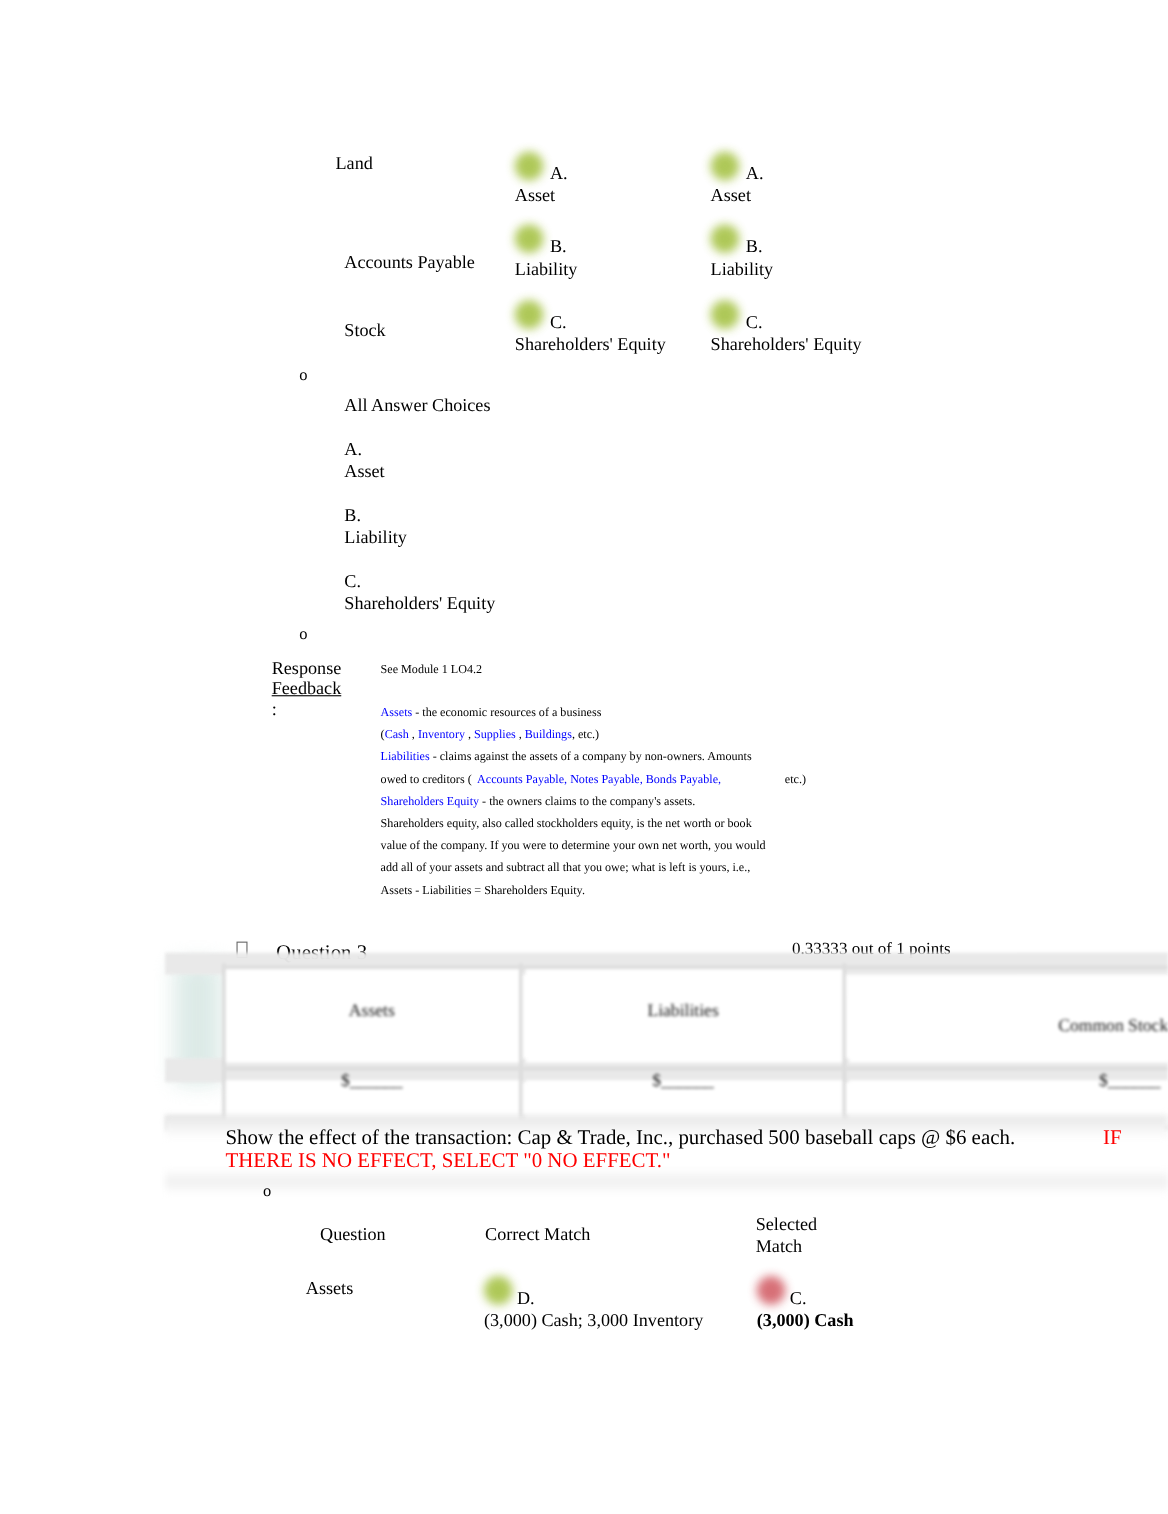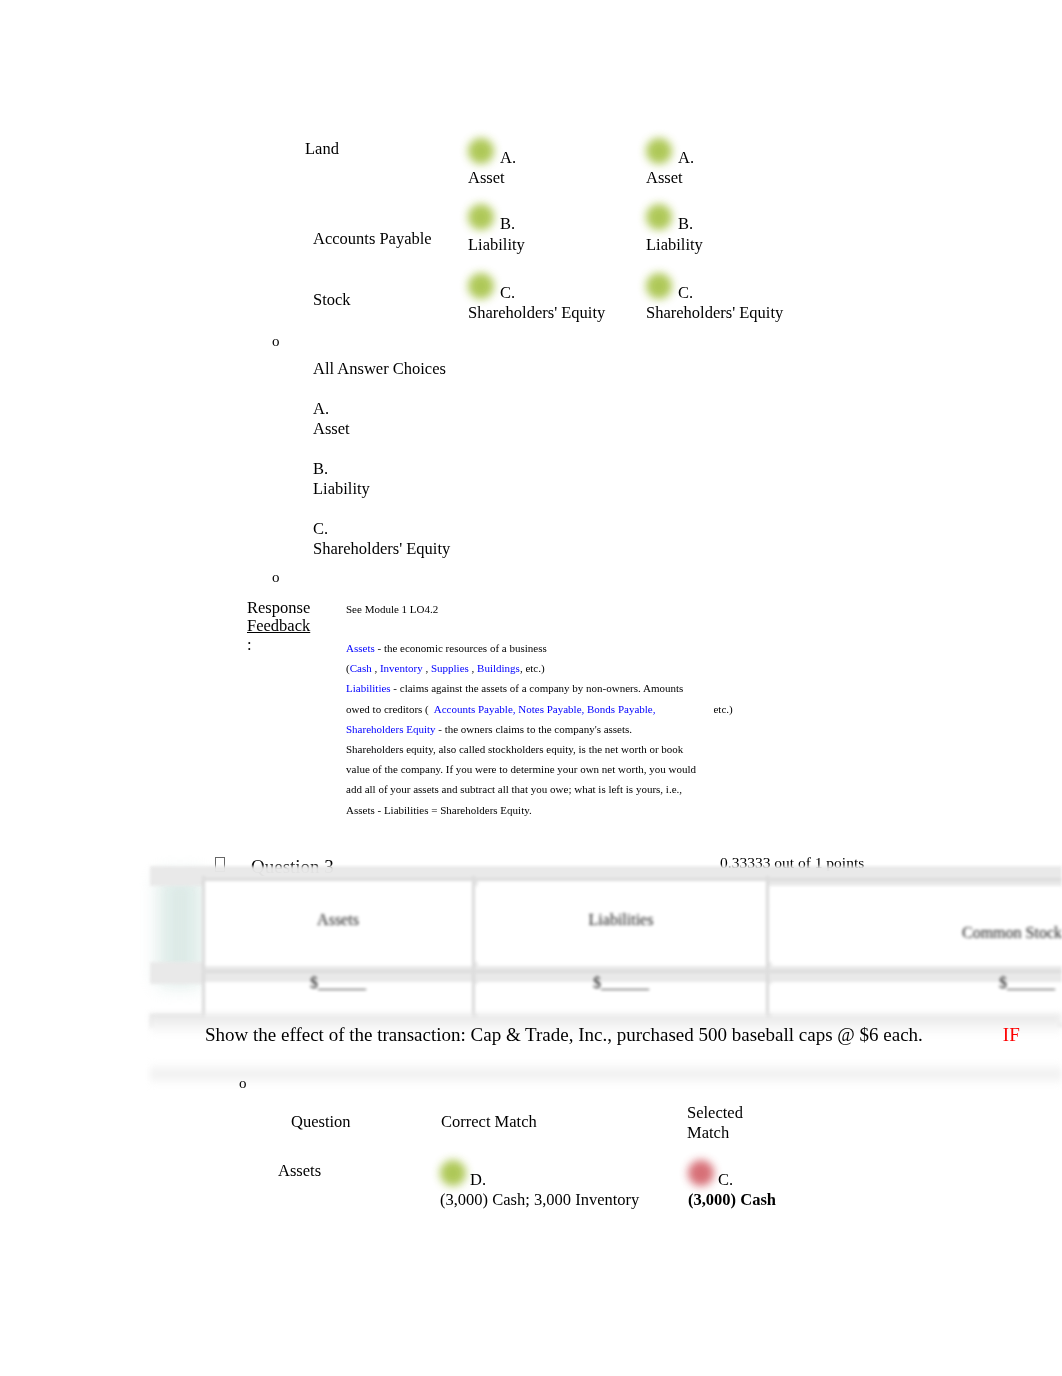--- a/index.html
+++ b/index.html
@@ -259,20 +259,21 @@
     <div class="tbl-text" style="left:52px; top:107px; width:272px; text-align:center;">$______</div>
     <div class="tbl-text" style="left:324px; top:107px; width:294px; text-align:center;">$______</div>
     <div class="tbl-text right" style="left:612px; top:107px; width:293px;">$______</div>
   </div>
 
   <div class="wash" style="left:150px; top:1014px; width:912px; height:22px;"></div>
   <div class="wash" style="left:150px; top:1062px; width:912px; height:24px; background:linear-gradient(180deg,#ffffff 0%,#f0f0f0 50%,#ffffff 100%);"></div>
 
   <div class="stmt" style="left:205px; top:1025px;"><span>Show the effect of the transaction: Cap &amp; Trade, Inc., purchased 500 baseball caps @ $6 each.</span><span style="display:inline-block;width:80px;"></span><span class="red">IF</span></div>
 
+  <div class="stmt red" style="left:205px; top:1046px;">THERE IS NO EFFECT, SELECT "0 NO EFFECT."</div>
 
   <div class="bullet-o" style="left:239px; top:1075px;">o</div>
 
   <div>
     <div class="grid-head" style="left:291px; top:1112px;">Question</div>
     <div class="grid-head" style="left:441px; top:1112px;">Correct Match</div>
     <div class="grid-head" style="left:687px; top:1103px;">Selected</div>
     <div class="grid-head" style="left:687px; top:1123px;">Match</div>
 
     <div class="abs t" style="left:278px; top:1161px;">Assets</div>

